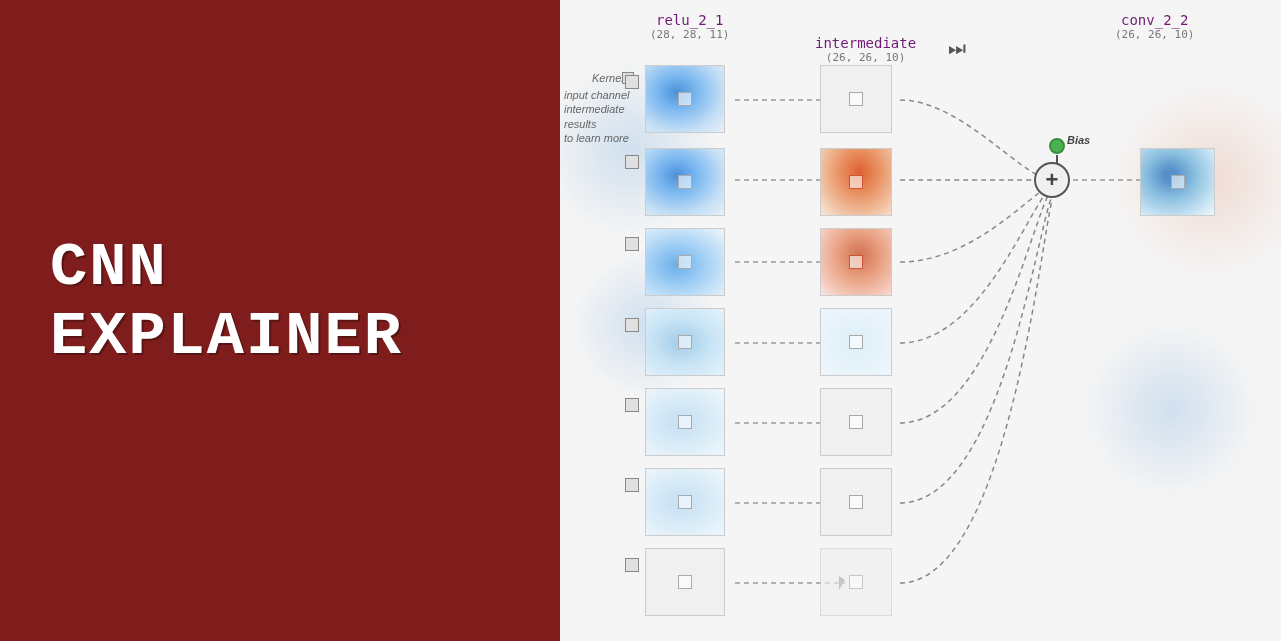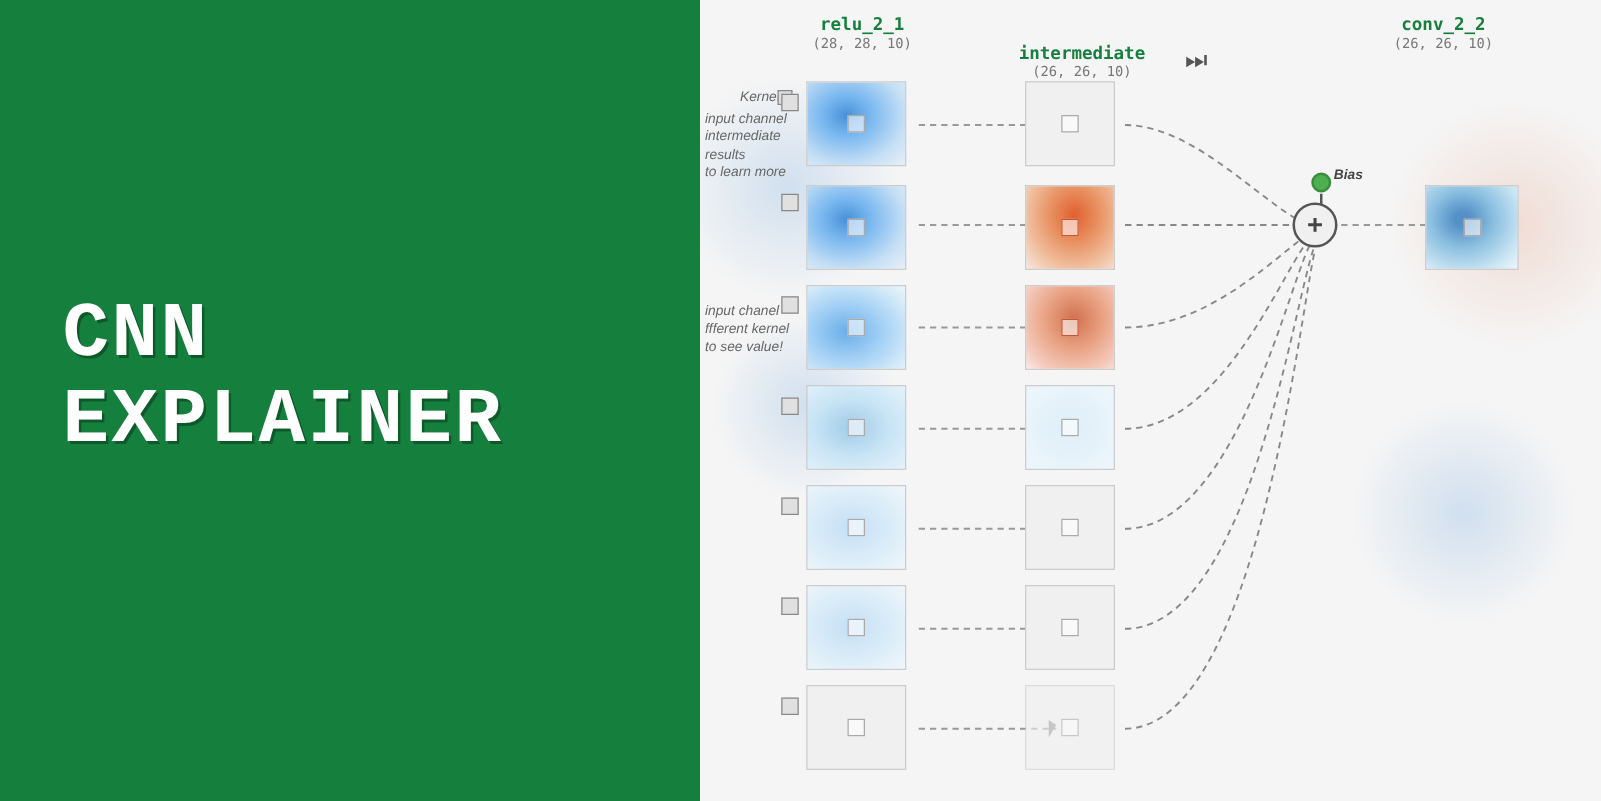--- a/index.html
+++ b/index.html
@@ -8,21 +8,21 @@
       height: 641px;
       overflow: hidden;
       display: flex;
       font-family: sans-serif;
     }
 
     
     #left-panel {
       width: 560px;
       height: 641px;
-      background: #15803d;
+      background: #7f1d1d;
       display: flex;
       flex-direction: column;
       justify-content: center;
       padding: 52px 50px;
       flex-shrink: 0;
     }
 
     .app-title {
       font-family: 'Courier New', Courier, monospace;
       font-weight: 900;
@@ -55,22 +55,22 @@
     
     .col-label {
       position: absolute;
       text-align: center;
       font-size: 13px;
       color: #555;
       font-family: monospace;
     }
     .col-label .col-name {
       font-size: 14px;
-      font-weight: bold;
-      color: #15803d;
+      font-weight: normal;
+      color: #701a75;
       display: block;
     }
     .col-label .col-dims {
       font-size: 11px;
       color: #777;
       display: block;
     }
 
     
     .fmap {
@@ -253,21 +253,21 @@
     <polygon points="285,177 279,173 279,187" fill="#888"></polygon>
     <polygon points="285,259 279,255 279,269" fill="#888"></polygon>
     <polygon points="285,340 279,336 279,350" fill="#888"></polygon>
     <polygon points="285,420 279,416 279,430" fill="#888"></polygon>
     <polygon points="285,500 279,496 279,510" fill="#888"></polygon>
     <polygon points="285,580 279,576 279,590" fill="#888"></polygon>
   </svg>
 
   <div class="col-label" style="left:90px;top:12px;">
     <span class="col-name">relu_2_1</span>
-    <span class="col-dims">(28, 28, 10)</span>
+    <span class="col-dims">(28, 28, 11)</span>
   </div>
   <div class="col-label" style="left:255px;top:12px;margin-top:23px;">
     <span class="col-name">intermediate</span>
     <span class="col-dims">(26, 26, 10)</span>
   </div>
   <div class="col-label" style="left:555px;top:12px;">
     <span class="col-name">conv_2_2</span>
     <span class="col-dims">(26, 26, 10)</span>
   </div>
 
@@ -289,25 +289,20 @@
   <div class="row-icon" style="left:65px;top:237px;"></div>
 
   <div class="row-icon" style="left:65px;top:318px;"></div>
 
   <div class="row-icon" style="left:65px;top:398px;"></div>
 
   <div class="row-icon" style="left:65px;top:478px;"></div>
 
   <div class="row-icon" style="left:65px;top:558px;"></div>
 
-  <div class="annotation" style="left:4px;top:242px;width:90px;">
-    <span>input chanel</span><br>
-    <em>f<span>fferent kernel</span></em><br>
-    <span>to see value!</span>
-  </div>
 
   <div class="fmap fmap-blue-strong" style="left:85px;top:65px;width:80px;height:68px;">
     <div class="fmap-inner"></div>
   </div>
 
   <div class="fmap fmap-blue-strong" style="left:85px;top:148px;width:80px;height:68px;">
     <div class="fmap-inner"></div>
   </div>
 
   <div class="fmap fmap-blue-medium" style="left:85px;top:228px;width:80px;height:68px;">

